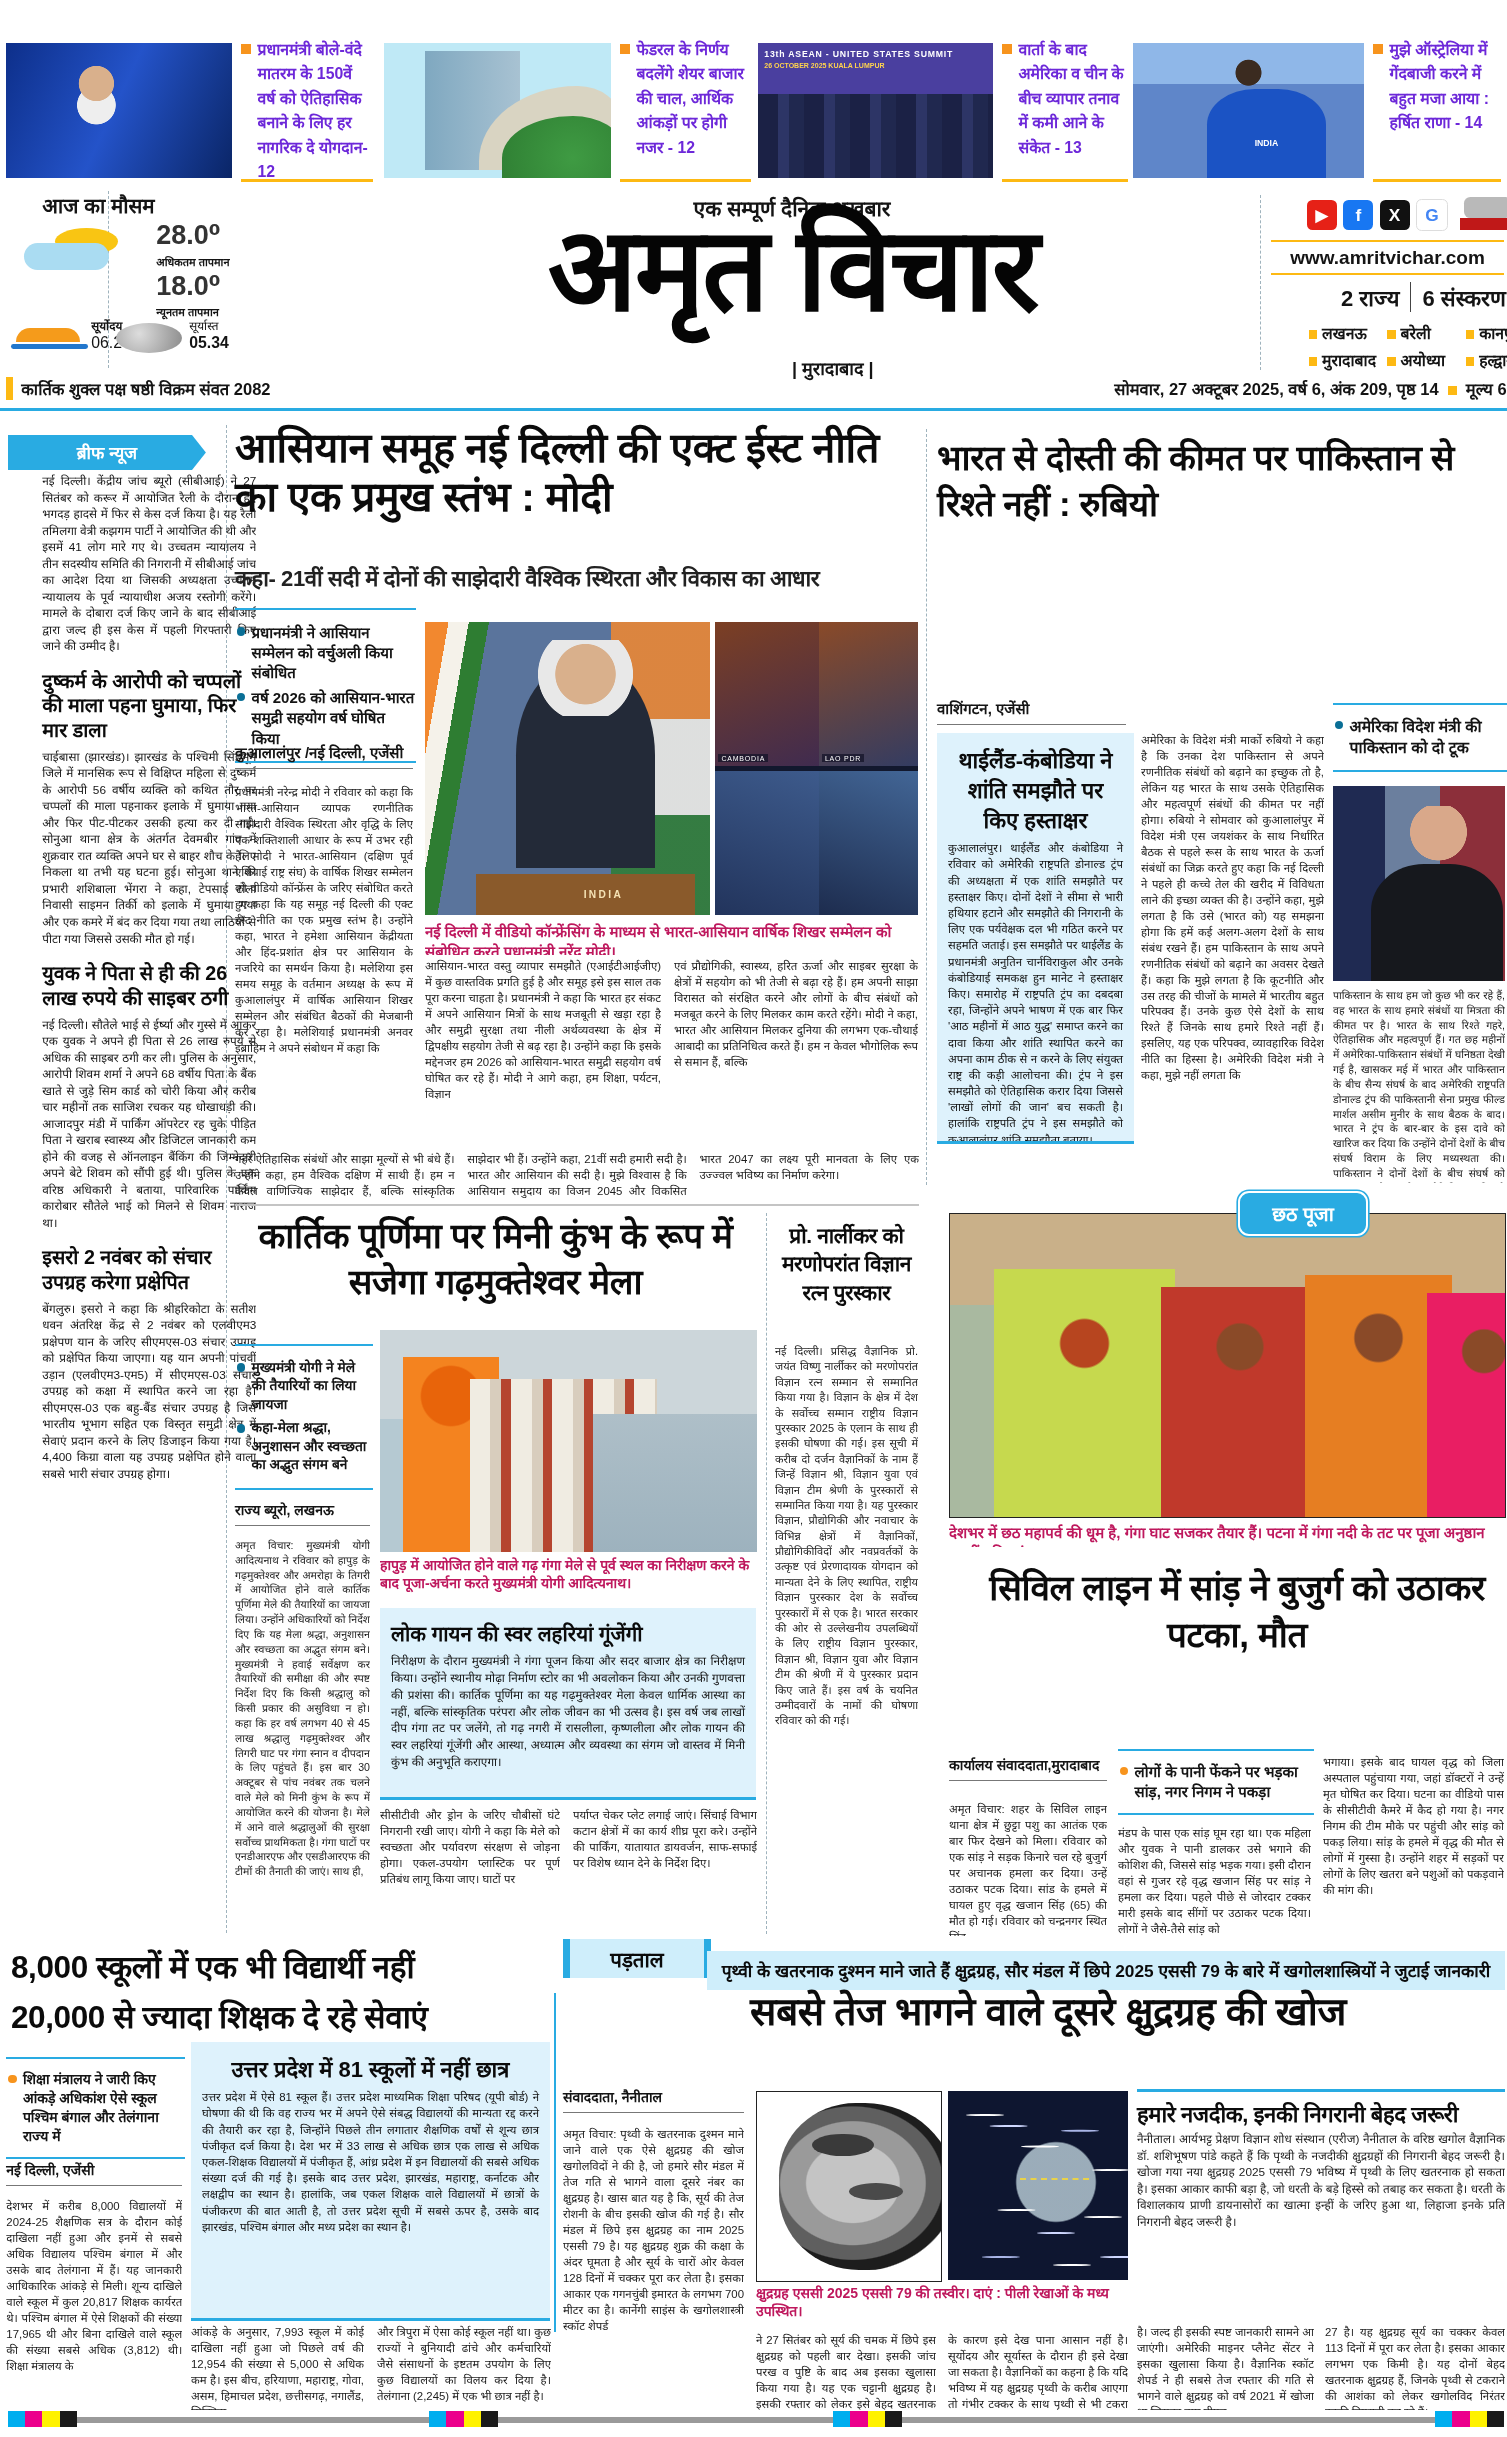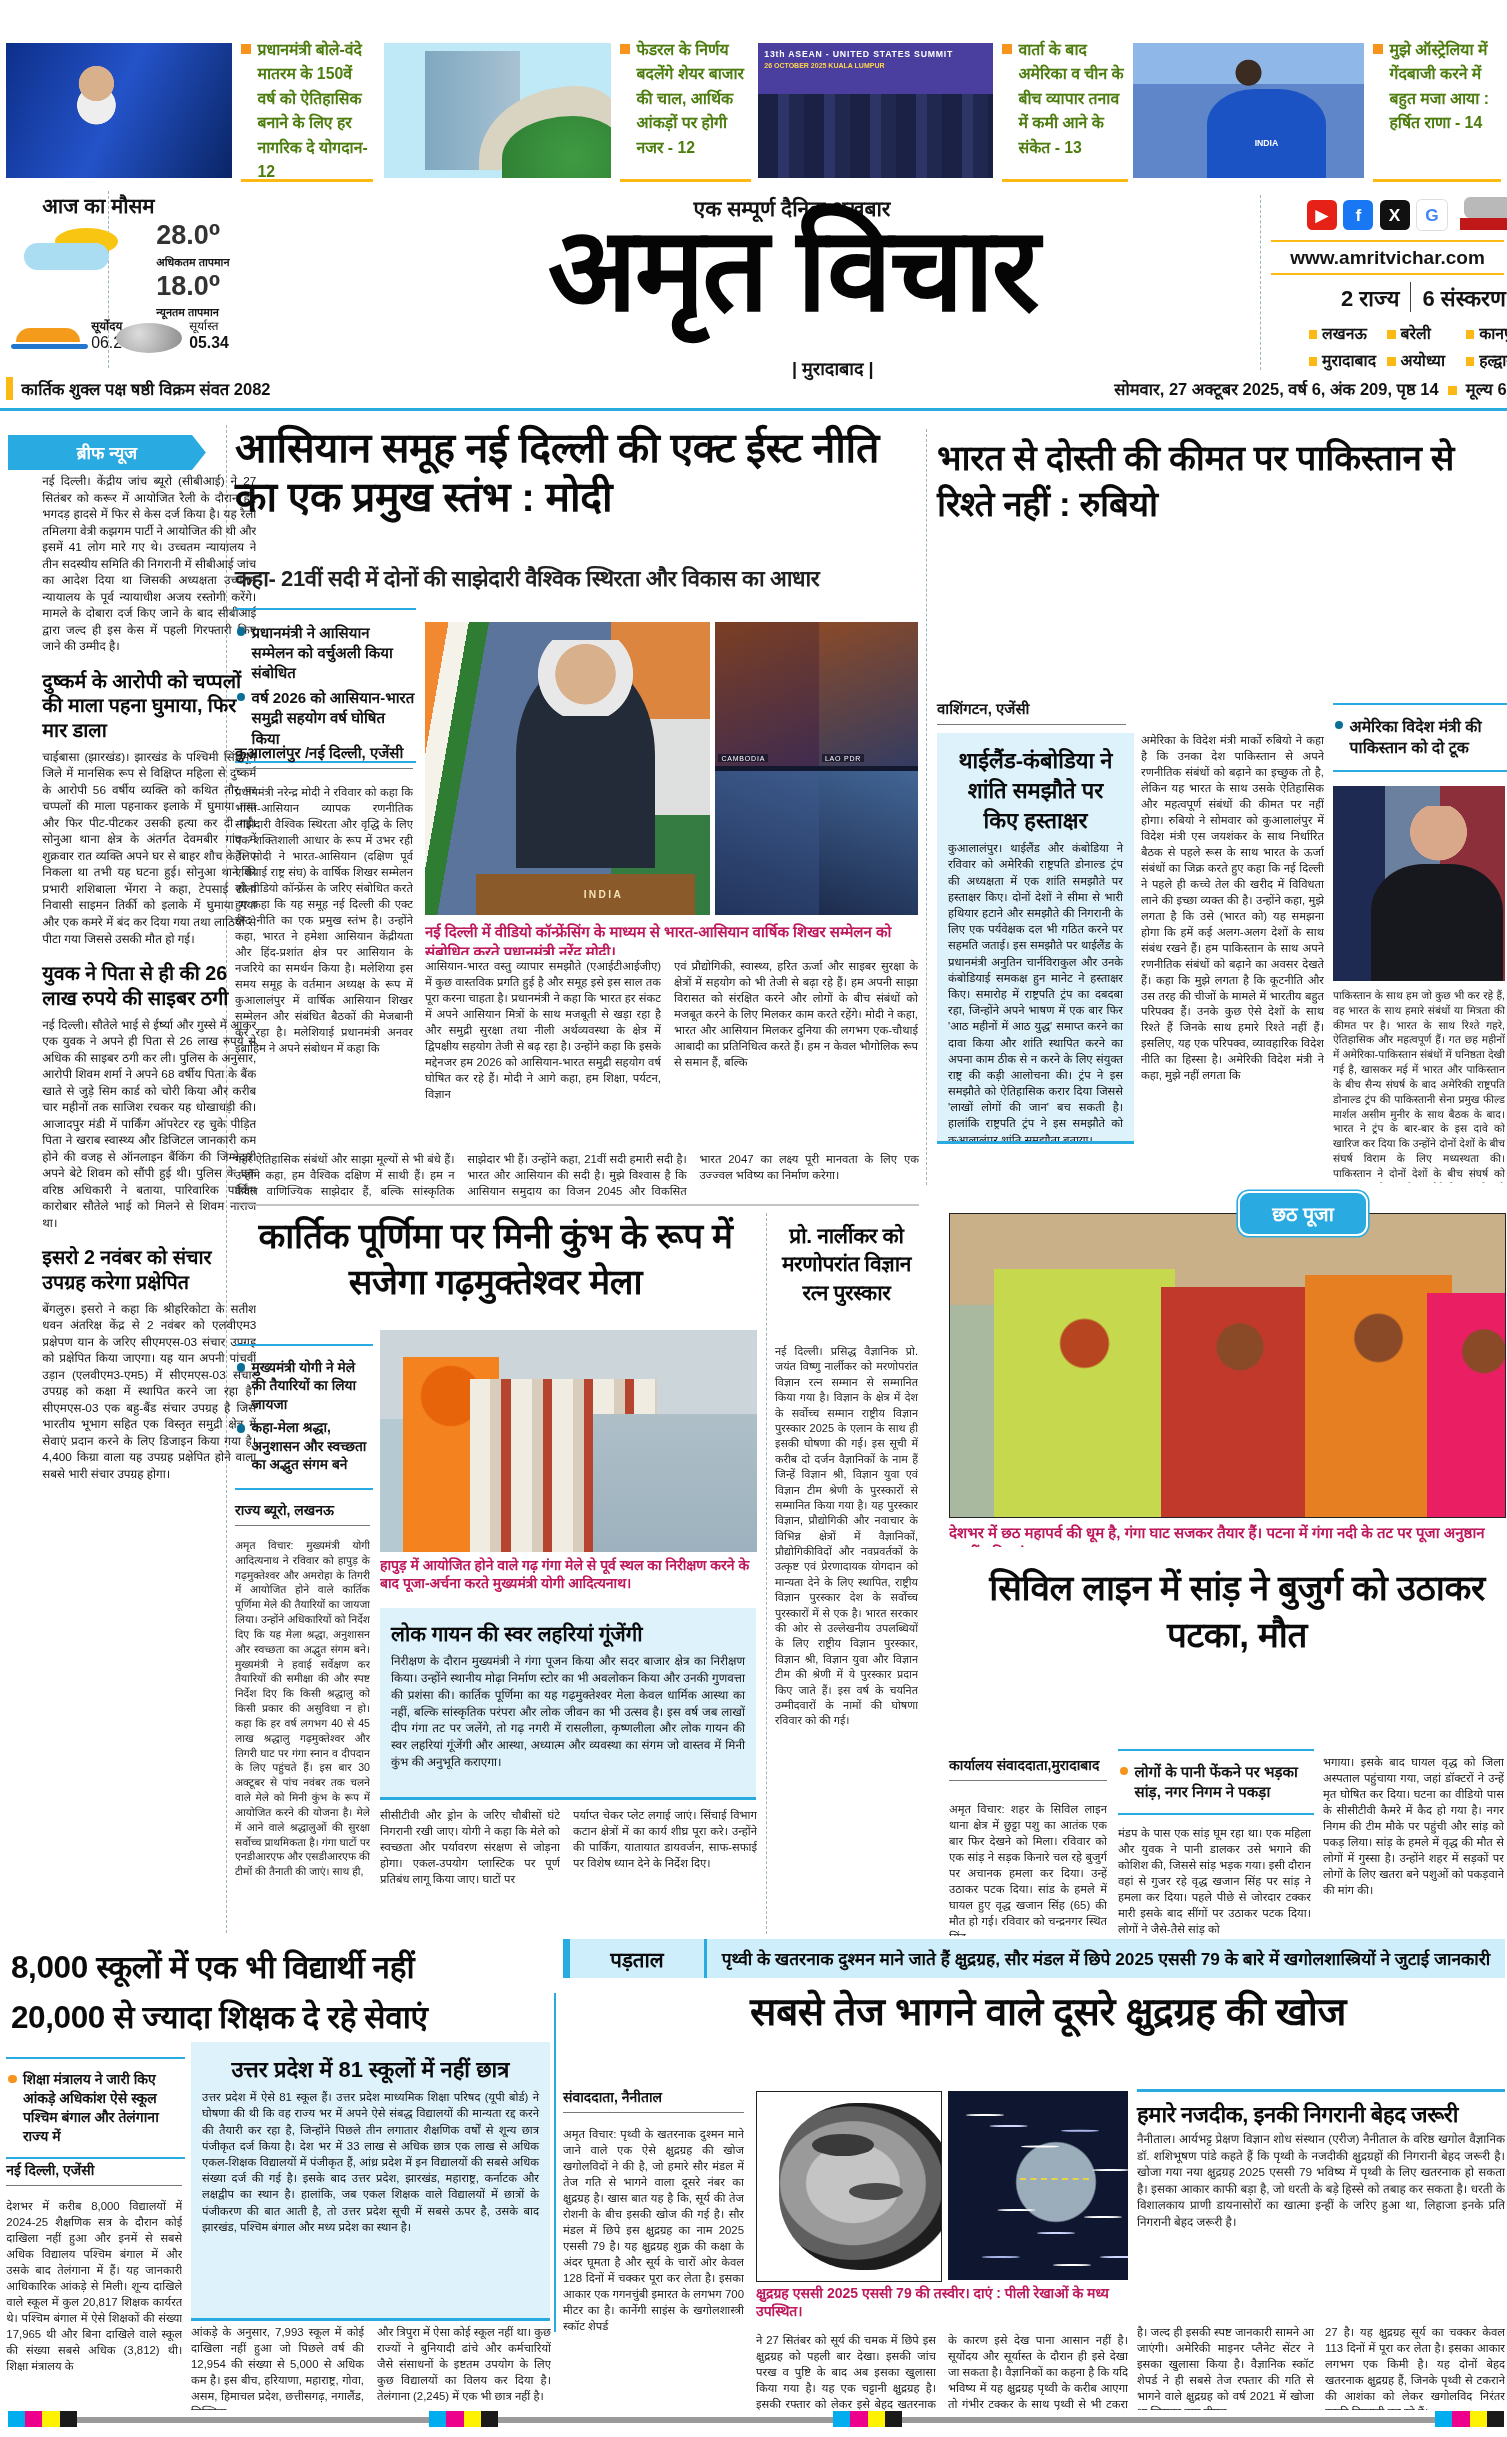--- a/index.html
+++ b/index.html
@@ -4,21 +4,21 @@
 <style>
   html,body{margin:0;padding:0;}
   body{width:1508px;height:2438px;position:relative;background:#fff;
        font-family:"Liberation Sans","DejaVu Sans",sans-serif;color:#141414;overflow:hidden;}
   .abs{position:absolute;padding-left:36px;}
   .photo{position:absolute;overflow:hidden;}
   .body-txt{font-size:11.4px;line-height:1.4;text-align:justify;overflow:hidden;color:#1d1d1d;position:absolute;}
   .headline{position:absolute;font-weight:800;color:#0b0b0b;letter-spacing:-0.4px;}
   .cap{position:absolute;font-weight:700;font-size:15px;line-height:1.3;color:#be185d;overflow:hidden;}
   .teaser{position:absolute;display:flex;gap:6.3px;border-bottom:3.2px solid #fdb913;padding-bottom:6.3px;}
-  .teaser-txt{font-weight:700;font-size:15.8px;line-height:1.55;color:#4d7c0f;}
+  .teaser-txt{font-weight:700;font-size:15.8px;line-height:1.55;color:#6d28d9;}
   .sq{width:10.2px;height:10.2px;background:#f7941d;flex:none;margin-top:6.3px;}
   .sq-s{display:inline-block;width:8.7px;height:8.7px;background:#fdb913;margin:0 4.7px;}
   .bullets{position:absolute;border-top:2.4px solid #29abe2;border-bottom:2.4px solid #29abe2;padding:7.9px 1.6px;}
   .b-item{display:flex;gap:6.3px;font-weight:700;line-height:1.35;margin:4.7px 0;}
   .dot{width:8.7px;height:8.7px;border-radius:50%;background:#0a6f96;flex:none;margin-top:4.7px;}
   .dot-o{background:#f7941d;}
   .dateline{position:absolute;font-weight:700;font-size:15px;border-bottom:1.6px solid #777;padding-bottom:6.3px;}
   .bluebox{position:absolute;background:#def2fc;border-bottom:3.2px solid #29abe2;padding:11px 11px;overflow:hidden;}
   .bluebox h4{margin:0 0 6.3px 0;text-align:center;font-weight:800;color:#0b0b0b;}
   .bluebox .bb{font-size:11.8px;line-height:1.42;text-align:justify;}
@@ -26,21 +26,21 @@
   .hrule{position:absolute;background:#29abe2;}
   .grayline{position:absolute;background:#c4c4c4;}
   .brief-tab{position:absolute;background:#29abe2;color:#fff;font-weight:800;font-size:17.3px;
              display:flex;align-items:center;justify-content:center;
              clip-path:polygon(0 0,93% 0,100% 50%,93% 100%,0 100%);}
   .brief-art h3{font-size:19.7px;line-height:1.25;margin:14px 0 6.3px 0;font-weight:800;color:#0b0b0b;}
   .brief-art p{margin:0 0 4.7px 0;font-size:11.8px;line-height:1.4;text-align:justify;}
   .kicker-box{position:absolute;background:#cfeefb;display:flex;align-items:center;justify-content:center;
               font-weight:800;font-size:20.5px;color:#0b0b0b;border-left:7.9px solid #29abe2;border-right:7.9px solid #29abe2;}
   .kicker-strip{position:absolute;background:#cfeefb;display:flex;align-items:center;justify-content:center;
-                font-weight:700;font-size:17.3px;color:#0b0b0b;}
+                font-weight:700;font-size:17.3px;color:#0b0b0b;margin-top:12px;}
   .tab-round{position:absolute;background:#29abe2;color:#fff;font-weight:800;font-size:19.7px;
              display:flex;align-items:center;justify-content:center;border:2.4px solid #fff;border-radius:11px;box-shadow:0 0 0 1.6px #29abe2;}
   .icon-sq{width:30px;height:30px;border-radius:5.5px;display:flex;align-items:center;justify-content:center;
            color:#fff;font-weight:800;font-size:17.3px;}
   .reg{position:absolute;display:flex;}
   .reg span{width:17.3px;height:15.8px;display:block;}
   .ph-label{position:absolute;color:#fff;font-weight:700;}
   .cell-label{position:absolute;background:rgba(20,20,40,.75);color:#fff;font-size:7px;padding:0.8px 3.2px;letter-spacing:0.8px;}
 </style>
 </head>

